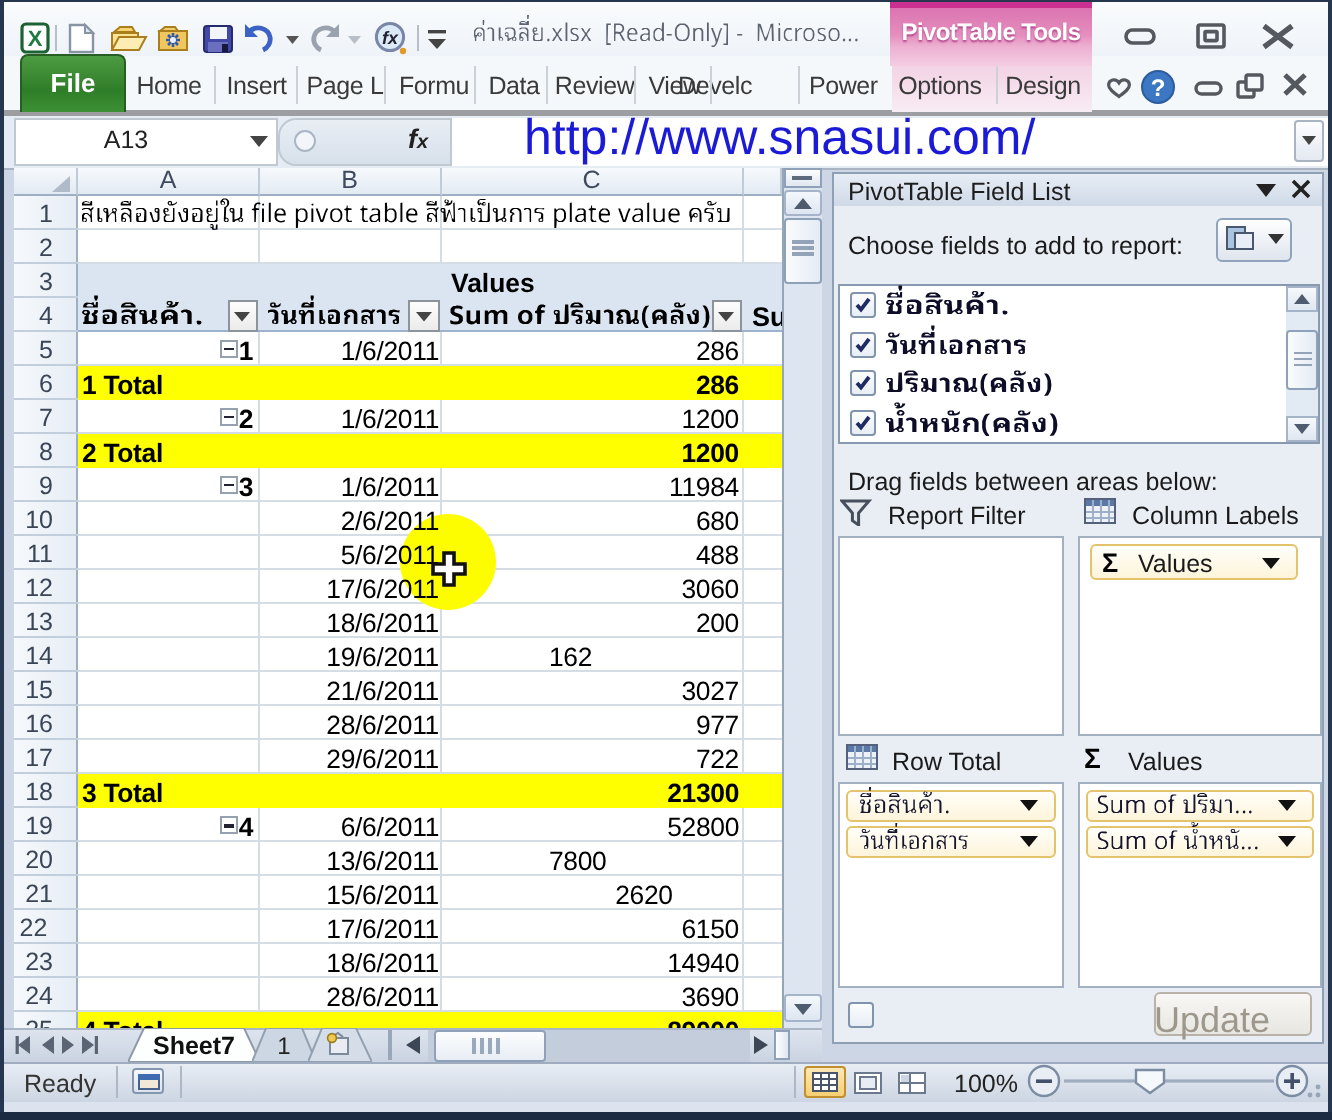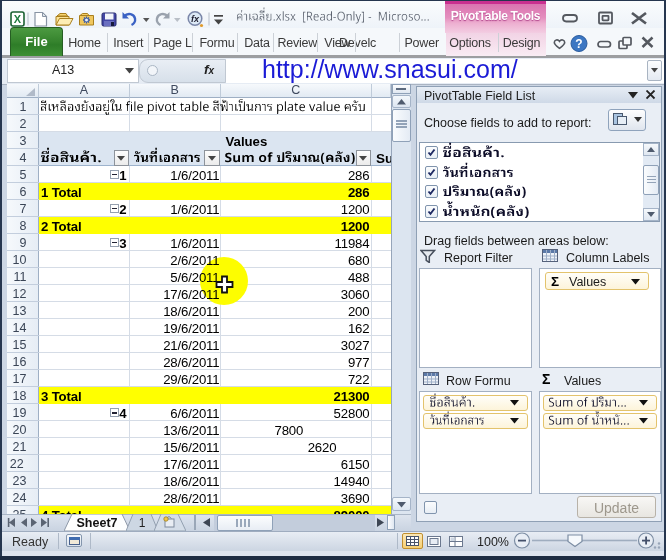--- a/index.html
+++ b/index.html
@@ -234,21 +234,21 @@
     <div style="position:absolute;left:274.5px;top:235.96px;width:95px;height:15px;font-size:13.2px;letter-spacing:-0.15px;color:#000;text-align:right">11984</div>
     <div style="position:absolute;left:124.5px;top:252.98000000000002px;width:95px;height:15px;font-size:13.2px;letter-spacing:-0.15px;color:#000;text-align:right">2/6/2011</div>
     <div style="position:absolute;left:274.5px;top:252.98000000000002px;width:95px;height:15px;font-size:13.2px;letter-spacing:-0.15px;color:#000;text-align:right">680</div>
     <div style="position:absolute;left:124.5px;top:270.0px;width:95px;height:15px;font-size:13.2px;letter-spacing:-0.15px;color:#000;text-align:right">5/6/2011</div>
     <div style="position:absolute;left:274.5px;top:270.0px;width:95px;height:15px;font-size:13.2px;letter-spacing:-0.15px;color:#000;text-align:right">488</div>
     <div style="position:absolute;left:124.5px;top:287.02000000000004px;width:95px;height:15px;font-size:13.2px;letter-spacing:-0.15px;color:#000;text-align:right">17/6/2011</div>
     <div style="position:absolute;left:274.5px;top:287.02000000000004px;width:95px;height:15px;font-size:13.2px;letter-spacing:-0.15px;color:#000;text-align:right">3060</div>
     <div style="position:absolute;left:124.5px;top:304.04px;width:95px;height:15px;font-size:13.2px;letter-spacing:-0.15px;color:#000;text-align:right">18/6/2011</div>
     <div style="position:absolute;left:274.5px;top:304.04px;width:95px;height:15px;font-size:13.2px;letter-spacing:-0.15px;color:#000;text-align:right">200</div>
     <div style="position:absolute;left:124.5px;top:321.06px;width:95px;height:15px;font-size:13.2px;letter-spacing:-0.15px;color:#000;text-align:right">19/6/2011</div>
-    <div style="position:absolute;left:274.5px;top:321.06px;width:95px;height:15px;font-size:13.2px;letter-spacing:-0.15px;color:#000;text-align:right">162</div>
+    <div style="position:absolute;left:274.5px;top:321.06px;width:95px;height:15px;font-size:13.2px;letter-spacing:-0.15px;color:#000;text-align:left">162</div>
     <div style="position:absolute;left:124.5px;top:338.08px;width:95px;height:15px;font-size:13.2px;letter-spacing:-0.15px;color:#000;text-align:right">21/6/2011</div>
     <div style="position:absolute;left:274.5px;top:338.08px;width:95px;height:15px;font-size:13.2px;letter-spacing:-0.15px;color:#000;text-align:right">3027</div>
     <div style="position:absolute;left:124.5px;top:355.09999999999997px;width:95px;height:15px;font-size:13.2px;letter-spacing:-0.15px;color:#000;text-align:right">28/6/2011</div>
     <div style="position:absolute;left:274.5px;top:355.09999999999997px;width:95px;height:15px;font-size:13.2px;letter-spacing:-0.15px;color:#000;text-align:right">977</div>
     <div style="position:absolute;left:124.5px;top:372.12px;width:95px;height:15px;font-size:13.2px;letter-spacing:-0.15px;color:#000;text-align:right">29/6/2011</div>
     <div style="position:absolute;left:274.5px;top:372.12px;width:95px;height:15px;font-size:13.2px;letter-spacing:-0.15px;color:#000;text-align:right">722</div>
     <div style="position:absolute;left:124.5px;top:406.16px;width:95px;height:15px;font-size:13.2px;letter-spacing:-0.15px;color:#000;text-align:right">6/6/2011</div>
     <div style="position:absolute;left:274.5px;top:406.16px;width:95px;height:15px;font-size:13.2px;letter-spacing:-0.15px;color:#000;text-align:right">52800</div>
     <div style="position:absolute;left:124.5px;top:423.18px;width:95px;height:15px;font-size:13.2px;letter-spacing:-0.15px;color:#000;text-align:right">13/6/2011</div>
     <div style="position:absolute;left:274.5px;top:423.18px;width:95px;height:15px;font-size:13.2px;letter-spacing:-0.15px;color:#000;">7800</div>
@@ -459,21 +459,21 @@
       <path d="M0 0 h9 l-4.5 5.5 z" fill="#111"></path>
     </svg>
     <div style="position:absolute;left:551px;top:273.5px;width:14px;height:15px;font-size:13.5px;font-weight:bold;color:#000">Σ</div>
     <div style="position:absolute;left:569px;top:274.5px;width:60px;height:14px;font-size:12.5px;color:#1a1a1a">Values</div>
     <svg class="ab" style="left:423px;top:372px" width="17" height="14">
       <rect x="0.5" y="0.5" width="15" height="12" fill="#eef2f8" stroke="#55617a"></rect>
       <rect x="1" y="1" width="14" height="3" fill="#5b79a8"></rect>
       <path d="M0.5 7 h15 M0.5 10 h15 M4.5 0.5 v12 M8.5 0.5 v12 M12.5 0.5 v12" stroke="#9eafc8" stroke-width="1"></path>
       <rect x="0.5" y="0.5" width="15" height="12" fill="none" stroke="#55617a"></rect>
     </svg>
-    <div style="position:absolute;left:446px;top:373.5px;width:100px;height:15px;font-size:12.5px;color:#1a1a1a">Row Formu</div>
+    <div style="position:absolute;left:446px;top:373.5px;width:100px;height:15px;font-size:12.5px;color:#1a1a1a">Row Total</div>
     <div style="position:absolute;left:542px;top:371px;width:14px;height:16px;font-size:14px;font-weight:bold;color:#000">Σ</div>
     <div style="position:absolute;left:564px;top:373.5px;width:100px;height:15px;font-size:12.5px;color:#1a1a1a">Values</div>
     <div style="position:absolute;left:419px;top:391px;width:113px;height:103px;background:#fff;border:1px solid #a3b0c2"></div>
     <div style="position:absolute;left:539px;top:391px;width:122px;height:103px;background:#fff;border:1px solid #a3b0c2"></div>
     <div style="position:absolute;left:423px;top:394.5px;width:105px;height:16px;background:linear-gradient(#fffef9,#fdf4da);border:1px solid #e3c36c;border-radius:3px"></div>
     <svg class="ab" style="left:510px;top:400.0px" width="10" height="7">
       <path d="M0 0 h9 l-4.5 5.5 z" fill="#111"></path>
     </svg>
     <svg style="position:absolute;left:430px;top:390.2px;overflow:visible" width="46" height="23">
       <path fill="#15152e" fill-rule="evenodd" d="M42.99 15.50L42.99 16.50L43.75 16.75L44.25 16.25L44.25 15.75L44.00 15.25ZM37.71 9.75L37.21 10.00L36.96 10.75L37.46 10.75L38.21 10.25L38.97 10.25L39.72 11.00L39.72 16.50L40.73 16.50L40.73 11.25L40.48 10.50L39.97 10.00L39.47 9.75ZM31.43 9.75L30.92 10.00L29.92 11.00L29.67 11.50L29.67 13.75L30.17 15.25L30.17 16.50L30.92 16.50L30.92 15.00L31.18 14.25L31.68 13.75L32.18 14.25L33.19 14.25L33.69 14.00L33.94 13.50L33.94 13.00L33.69 12.50L33.19 12.25L32.18 12.25L31.68 12.50L31.43 12.75L31.18 13.50L30.42 13.50L30.42 12.00L30.67 11.25L31.43 10.50L32.18 10.25L33.19 10.25L33.69 10.50L34.44 11.25L34.69 11.75L34.69 16.50L35.45 16.50L35.45 11.25L35.20 10.75L34.44 10.00L33.94 9.75ZM32.68 12.50L33.19 12.75L33.44 13.50L32.68 14.00L32.18 13.50L32.18 13.00ZM21.87 9.75L21.37 10.25L21.37 11.25L21.87 11.75L22.38 11.75L22.88 12.25L22.88 16.50L23.88 16.50L24.89 15.50L25.39 15.25L25.90 16.25L27.40 16.50L27.91 16.25L28.16 15.50L27.91 15.00L27.40 14.50L27.40 13.50L27.40 9.75L26.65 9.75L26.65 14.00L26.15 14.50L23.88 15.75L23.63 10.25L23.13 9.75ZM26.90 14.75L27.66 15.50L26.90 16.25L26.40 16.00L26.15 15.50ZM22.12 10.25L23.13 10.50L23.13 11.00L22.38 11.50L21.87 11.00ZM8.30 9.75L7.29 10.25L7.29 10.75L7.79 10.75L8.80 10.25L10.56 10.25L11.06 10.50L11.31 10.75L11.56 11.25L11.56 15.50L11.06 16.00L9.05 16.00L8.30 15.25L8.55 14.00L9.30 14.00L9.81 13.50L9.81 12.50L9.55 12.00L8.55 11.75L8.05 12.00L7.54 12.50L7.54 16.00L8.05 16.50L12.32 16.25L12.57 15.75L12.57 11.25L12.32 10.75L11.56 10.00L11.06 9.75ZM8.55 12.25L9.30 12.50L9.05 13.50L8.05 13.25L8.05 12.75ZM0.75 9.75L0.25 10.00L0.00 11.25L0.50 11.75L1.51 12.00L1.26 12.50L0.75 13.25L0.75 15.75L0.25 16.00L0.25 16.50L4.53 16.50L5.03 16.25L5.03 15.75L5.28 15.50L5.28 13.00L4.53 11.75L5.28 11.00L5.28 9.75L4.53 9.75L4.53 10.75L3.52 11.50L3.27 12.00L4.27 12.75L4.02 15.75L3.52 16.00L1.76 15.75L1.76 12.75L2.26 12.00L2.51 11.25L2.51 10.75L2.26 10.25L1.76 9.75ZM0.75 10.25L1.76 10.50L1.76 11.00L1.01 11.50L0.50 11.00ZM19.61 9.75L19.61 10.00L18.86 10.25L18.10 9.75L15.59 9.75L14.58 10.25L14.58 10.75L15.08 10.75L16.09 10.25L17.60 10.25L18.10 10.50L18.60 11.00L18.86 11.50L18.60 13.25L17.85 12.50L17.35 12.25L16.84 12.00L15.84 12.00L15.34 12.25L14.83 12.75L14.58 13.25L14.58 15.75L14.83 16.25L16.34 16.50L16.84 16.00L16.84 15.00L16.34 14.50L15.59 14.25L15.59 13.25L16.09 12.75L17.10 12.75L17.60 13.00L18.35 13.75L18.60 14.25L18.86 15.00L18.86 16.50L19.61 16.50L19.36 11.00L20.62 9.50ZM15.34 15.00L16.34 15.25L16.34 15.75L15.59 16.25L15.08 15.75ZM16.34 6.50L15.59 6.75L15.08 7.00L14.83 7.25L14.58 7.75L14.58 8.50L19.86 8.50L19.61 8.00L19.61 7.50L19.11 7.00L18.60 6.75L18.10 6.50ZM16.09 7.00L18.10 7.00L18.86 7.75L15.34 7.75ZM1.51 6.50L1.01 6.75L0.25 7.50L0.25 8.50L5.53 8.50L5.53 6.50L4.78 6.50L4.53 7.75L4.27 6.50L3.77 6.50L3.52 6.75L3.02 6.75ZM1.51 7.00L3.02 7.00L4.02 7.50L4.53 8.00L1.01 8.00L1.01 7.50ZM32.18 5.75L31.68 6.25L31.68 7.00L32.18 7.50L32.94 7.75L32.43 8.25L31.68 8.50L33.94 8.50L34.44 8.25L34.95 8.00L35.70 7.25L35.95 6.50L35.95 6.00L35.20 6.00L35.20 6.75L34.69 7.25L34.69 7.50L34.44 7.75L34.19 7.75L33.44 7.75L33.69 6.25L33.69 6.00ZM33.44 8.25ZM32.43 6.00L32.94 6.00L33.44 6.75L32.94 7.25L32.18 7.00ZM4.53 3.50L4.53 5.00L4.78 5.50L5.28 5.50L5.53 4.00L5.53 3.50Z"></path>
@@ -494,13 +494,13 @@
     </svg>
     <div style="position:absolute;left:543px;top:412.5px;width:114px;height:16px;background:linear-gradient(#fffef9,#fdf4da);border:1px solid #e3c36c;border-radius:3px"></div>
     <svg class="ab" style="left:639px;top:418.0px" width="10" height="7">
       <path d="M0 0 h9 l-4.5 5.5 z" fill="#111"></path>
     </svg>
     <svg style="position:absolute;left:549px;top:408.2px;overflow:visible" width="82" height="23">
       <path fill="#15152e" fill-rule="evenodd" d="M78.54 15.50L78.54 16.50L79.27 16.75L79.76 16.25L79.76 15.75L79.51 15.25ZM75.14 15.50L75.14 16.50L75.87 16.75L76.35 16.25L76.35 15.75L76.11 15.25ZM71.98 15.50L71.98 16.50L72.71 16.75L73.19 16.25L73.19 15.75L72.95 15.25ZM30.40 10.00L29.91 10.25L29.18 11.00L28.94 11.50L28.69 12.00L28.69 14.50L28.94 15.00L29.18 15.50L29.91 16.25L30.40 16.50L32.58 16.50L33.07 16.25L34.04 15.25L34.29 14.75L34.53 13.25L34.29 11.75L34.04 11.25L33.07 10.25L32.58 10.00ZM31.12 10.75L31.85 10.75L32.34 10.75L32.83 11.00L33.07 11.25L33.31 11.75L33.56 12.25L33.56 14.25L33.07 15.25L32.58 15.75L32.10 16.00L31.12 16.00L30.64 15.75L29.67 14.75L29.42 13.75L29.42 12.75L29.67 11.75L30.64 10.75ZM14.35 10.00L14.35 16.50L15.32 16.50L15.32 11.75L16.29 10.75L16.78 10.50L17.26 10.50L17.75 10.75L18.48 11.50L18.48 16.50L19.45 16.50L19.45 11.75L20.43 10.75L20.91 10.75L21.40 10.50L21.88 10.75L22.61 11.50L22.61 16.50L23.59 16.50L23.59 11.75L23.34 11.00L23.10 10.50L22.86 10.25L22.37 10.00L20.43 10.00L19.70 10.50L18.97 10.75L18.97 10.50L18.72 10.25L18.24 10.00L16.53 10.00L15.08 10.50L15.08 10.00ZM6.81 10.00L6.81 15.25L7.05 15.75L7.78 16.50L10.21 16.50L11.43 16.00L11.43 16.50L12.16 16.50L12.16 10.00L11.19 10.00L11.19 14.50L10.94 15.00L10.21 15.75L9.73 16.00L8.75 16.00L8.27 15.75L7.78 15.25L7.54 14.50L7.54 10.00ZM64.19 9.75L63.71 10.25L63.71 11.25L64.19 11.75L64.68 11.75L65.17 12.25L65.17 16.50L66.14 16.50L67.11 15.50L67.60 15.25L68.09 16.25L69.54 16.50L70.03 16.25L70.27 15.50L70.03 15.00L69.54 14.50L69.54 13.50L69.54 9.75L68.81 9.75L68.81 14.00L68.33 14.50L66.14 15.75L65.90 10.25L65.41 9.75ZM69.06 14.75L69.79 15.50L69.06 16.25L68.57 16.00L68.33 15.50ZM64.44 10.25L65.41 10.50L65.41 11.00L64.68 11.50L64.19 11.00ZM56.17 9.75L55.68 10.25L55.68 11.25L56.17 11.75L56.66 11.75L57.14 12.25L57.14 16.50L57.87 16.50L57.87 15.25L58.12 14.50L58.36 14.00L58.60 13.50L59.82 12.25L60.55 12.00L61.03 12.50L61.28 13.00L61.28 16.50L62.01 16.50L62.01 12.25L61.52 11.75L62.01 11.25L62.25 10.75L62.01 10.25L61.52 9.75L60.55 9.75L60.06 10.00L59.82 10.50L59.82 11.75L58.60 13.00L58.12 13.50L57.87 10.25L57.39 9.75ZM60.79 10.25L61.28 10.25L61.76 10.75L61.52 11.25L60.79 11.50L60.30 10.75ZM56.41 10.25L57.39 10.50L57.39 11.00L56.66 11.50L56.17 11.00ZM51.31 9.75L50.82 10.00L50.58 10.75L51.06 10.75L51.79 10.25L52.52 10.25L53.25 11.00L53.25 16.50L54.22 16.50L54.22 11.25L53.98 10.50L53.50 10.00L53.01 9.75ZM43.53 9.75L43.04 10.25L43.04 11.25L43.53 11.75L44.01 11.75L44.50 12.25L44.50 16.50L45.47 16.50L46.44 15.50L46.93 15.25L47.42 16.25L48.88 16.50L49.36 16.25L49.60 15.50L49.36 15.00L48.88 14.50L48.88 13.50L48.88 9.75L48.15 9.75L48.15 14.00L47.66 14.50L45.47 15.75L45.23 10.25L44.74 9.75ZM48.39 14.75L49.12 15.50L48.39 16.25L47.90 16.00L47.66 15.50ZM43.77 10.25L44.74 10.50L44.74 11.00L44.01 11.50L43.53 11.00ZM1.70 7.75L0.97 8.00L0.24 8.75L0.00 9.25L0.00 10.50L0.24 11.00L0.49 11.50L0.73 11.75L1.22 12.00L1.70 12.25L2.67 12.50L3.16 12.75L3.65 13.25L3.89 13.25L4.13 14.00L4.38 14.50L4.13 15.00L3.40 15.75L2.67 15.75L2.43 16.00L1.95 16.00L0.00 15.50L0.24 16.50L3.65 16.50L4.13 16.25L4.86 15.50L5.11 15.00L5.11 13.50L4.86 13.00L4.38 12.50L3.65 12.00L2.67 11.75L1.70 11.25L0.97 10.50L0.97 9.25L1.70 8.50L4.13 8.75L4.62 8.00L3.89 7.75ZM37.69 7.25L37.20 7.50L36.96 7.75L36.72 8.25L36.72 9.25L36.47 9.75L35.99 10.25L35.50 10.25L35.50 10.75L36.47 11.00L36.47 16.50L37.45 16.50L37.69 10.75L38.91 10.00L37.45 9.75L37.45 8.75L37.69 8.25L37.93 8.00L38.42 7.75L38.91 7.75L39.64 7.75L39.64 7.25ZM66.87 6.50L66.38 7.00L66.38 7.75L66.63 8.25L67.11 8.50L68.81 8.50L69.54 8.25L70.03 8.00L70.52 7.75L70.76 6.75L70.03 7.50L69.06 8.00L68.33 7.75L68.57 7.00L68.09 6.50ZM67.60 6.75L68.09 7.25L67.84 8.00L66.87 7.75L66.87 7.25ZM47.90 6.50L47.42 7.00L47.42 8.00L48.15 8.75L48.88 8.75L49.36 8.50L49.60 8.25L49.85 7.75L49.85 7.25L49.60 6.75ZM48.39 6.75L48.88 6.75L49.36 7.25L49.36 7.75L48.88 8.25L48.39 8.25L47.90 7.75L47.90 7.25ZM47.17 3.00L46.69 3.25L46.93 4.50L47.66 4.75L46.69 5.50L48.15 5.50L48.88 5.25L49.36 5.00L49.85 4.50L50.09 4.00L50.09 3.50L49.60 3.50L49.36 4.25L48.15 4.75L48.39 3.50L47.90 3.00ZM47.17 3.25L47.66 3.25L48.15 4.00L47.42 4.50L46.93 4.00Z"></path>
     </svg>
     <div style="position:absolute;left:424px;top:500.5px;width:13px;height:13px;background:linear-gradient(#fbfcfd,#e8eef5);border:1px solid #8094ad;border-radius:2px"></div>
     <div style="position:absolute;left:577px;top:496px;width:79px;height:22px;background:linear-gradient(#f8f7f5,#e8e6e1);border:1px solid #b8b2a8;border-radius:3px"></div>
-    <div style="position:absolute;left:577px;top:500px;width:79px;height:15px;font-size:14px;color:#9d978c;text-align:center">Update</div>
+    <div style="position:absolute;left:577px;top:500px;width:79px;height:15px;font-size:18px;color:#9d978c;text-align:left">Update</div>
   </div>
 </body></html>

